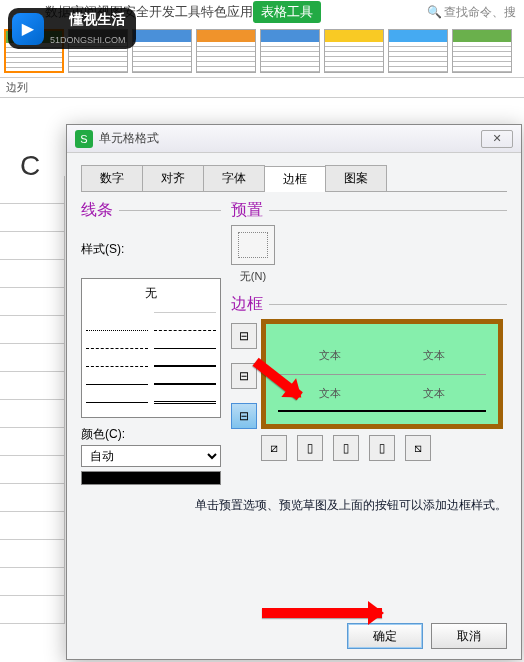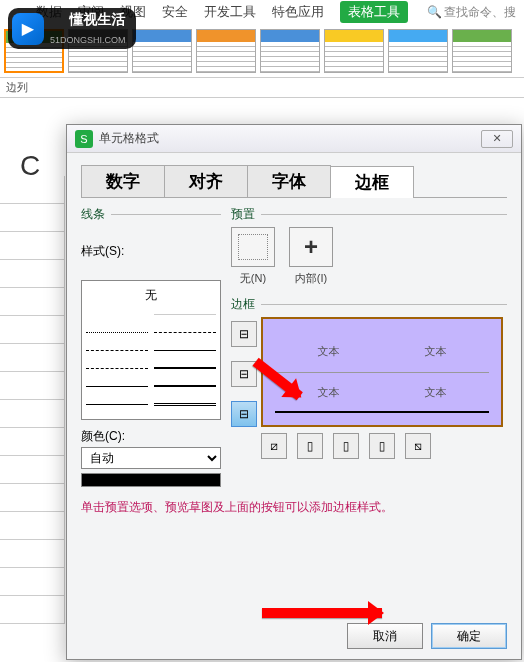--- a/index.html
+++ b/index.html
@@ -4,21 +4,21 @@
   <style>
     * { margin: 0; padding: 0; box-sizing: border-box; font-family: "Microsoft YaHei", sans-serif; }
     body { width: 524px; height: 662px; background: #fff; overflow: hidden; position: relative; }
     
     .watermark { position: absolute; top: 8px; left: 8px; z-index: 100; display: flex; align-items: center; background: rgba(0,0,0,0.85); border-radius: 10px; padding: 4px 10px 4px 4px; }
     .watermark-icon { width: 32px; height: 32px; background: linear-gradient(135deg, #1a8cff, #0066cc); border-radius: 8px; display: flex; align-items: center; justify-content: center; color: #fff; font-size: 16px; }
     .watermark-text { color: #fff; margin-left: 6px; }
     .watermark-text .t1 { font-size: 14px; font-weight: bold; line-height: 1; text-align: right; }
     .watermark-text .t2 { font-size: 9px; color: #aaa; line-height: 1; margin-top: 10px; }
     
-    .ribbon-tabs { height: 24px; padding-left: 36px; display: flex; gap: 16px; align-items: center; font-size: 13px; color: #444; }
+    .ribbon-tabs { height: 24px; padding-left: 45px; display: flex; gap: 0; align-items: center; font-size: 13px; color: #444; }
     .ribbon-tabs span { cursor: pointer; }
     .ribbon-tabs .active { background: #22aa44; color: #fff; padding: 2px 8px; border-radius: 3px; }
     .search-cmd { margin-left: auto; margin-right: 8px; color: #888; font-size: 12px; display: flex; align-items: center; gap: 2px; }
     
     .style-gallery { height: 54px; border-bottom: 1px solid #ccc; display: flex; align-items: center; gap: 4px; padding: 4px; overflow: hidden; }
     .tbl-style { width: 60px; height: 44px; border: 1px solid #aaa; display: flex; flex-direction: column; }
     .tbl-style .hdr { height: 12px; }
     .tbl-style .bdy { flex: 1; background-image: repeating-linear-gradient(to bottom, transparent, transparent 4px, #bbb 4px, #bbb 5px); }
     .ts-green .hdr { background: #6ab04c; } .ts-blue .hdr { background: #4a90d9; } .ts-orange .hdr { background: #f0932b; } .ts-gray .hdr { background: #888; } .ts-yellow .hdr { background: #f9ca24; } .ts-teal .hdr { background: #45aaf2; }
     .tbl-style.selected { border: 2px solid #ff8800; }
@@ -29,26 +29,26 @@
     .row-lines div { height: 28px; border-bottom: 1px solid #ccc; border-right: 1px solid #ccc; }
     
     .dialog { position: absolute; top: 124px; left: 66px; width: 456px; height: 536px; background: #f3f4f5; border: 1px solid #888; box-shadow: 0 4px 20px rgba(0,0,0,0.3); }
     .dialog-titlebar { height: 28px; background: linear-gradient(to bottom, #f8f8fb, #e8e8ef); border-bottom: 1px solid #ccc; display: flex; align-items: center; padding: 0 8px; }
     .dlg-icon { width: 18px; height: 18px; background: #22aa44; border-radius: 3px; display: flex; align-items: center; justify-content: center; color: #fff; font-size: 11px; }
     .dlg-title { margin-left: 6px; font-size: 12px; color: #444; }
     .dlg-close { margin-left: auto; width: 32px; height: 18px; border: 1px solid #aaa; border-radius: 2px; display: flex; align-items: center; justify-content: center; font-size: 11px; color: #555; cursor: pointer; }
     
     .dialog-body { padding: 12px 14px 10px; height: calc(100% - 28px); display: flex; flex-direction: column; }
     .tabstrip { display: flex; border-bottom: 1px solid #aaa; }
-    .tab { padding: 4px 24px; font-size: 17px; border: 1px solid #aaa; border-bottom: none; margin-right: -1px; background: #e8e8e8; cursor: pointer; font-weight: bold; }
+    .tab { padding: 4px 18px; font-size: 12px; border: 1px solid #aaa; border-bottom: none; margin-right: -1px; background: #e8e8e8; cursor: pointer; }
     .tab.active { background: #fff; position: relative; top: 1px; }
     
     .fieldset-row { display: flex; gap: 10px; margin-top: 8px; }
     .fs-lines { width: 140px; } .fs-presets { flex: 1; }
-    .fs-label { font-size: 12px; color: #14532d; margin-bottom: 4px; display: flex; align-items: center; }
+    .fs-label { font-size: 16px; color: #a21caf; margin-bottom: 4px; display: flex; align-items: center; }
     .fs-label::after { content: ""; flex: 1; height: 1px; background: #bbb; margin-left: 6px; }
     
     .style-list { border: 1px solid #888; background: #fff; height: 140px; overflow: hidden; padding: 4px; }
     .style-none { text-align: center; font-size: 12px; padding: 2px 0; margin-bottom: 2px; }
     .ls-row { display: flex; gap: 6px; margin-bottom: 6px; }
     .ls-cell { flex: 1; height: 12px; display: flex; align-items: center; }
     .l-solid { border-top: 1px solid #000; width: 100%; }
     .l-dash { border-top: 1px dashed #000; width: 100%; }
     .l-dot { border-top: 1px dotted #000; width: 100%; }
     .l-thick { border-top: 2px solid #000; width: 100%; }
@@ -65,30 +65,30 @@
     .pi-none::before { content: ""; width: 28px; height: 24px; border: 1px dotted #888; }
     .pi-outer::before { content: ""; width: 28px; height: 24px; border: 2px solid #333; }
     .pi-inner::before { content: "+"; font-size: 24px; color: #333; font-weight: bold; }
     .preset-lbl { font-size: 11px; color: #444; }
     
     .border-section { margin-top: 10px; }
     .border-grid { display: flex; gap: 4px; }
     .side-btns { display: flex; flex-direction: column; gap: 14px; padding-top: 4px; }
     .bbtn { width: 26px; height: 26px; border: 1px solid #999; background: #eee; display: flex; align-items: center; justify-content: center; font-size: 12px; cursor: pointer; }
     .bbtn.active { background: linear-gradient(to bottom, #b8dcf5, #7fc2ed); border-color: #4a90d9; }
-    .preview { flex: 1; height: 110px; border: 2px solid #a16207; background: #c4b5fd; position: relative; margin-right: 4px; }
+    .preview { flex: 1; height: 110px; border: 5px solid #a16207; background: #86efac; position: relative; margin-right: 4px; }
     .preview-inner { position: absolute; inset: 12px; }
     .pv-cell { position: absolute; font-size: 11px; color: #555; width: 50%; height: 50%; display: flex; align-items: center; justify-content: center; }
     .pv-tl { top: 0; left: 0; } .pv-tr { top: 0; right: 0; } .pv-bl { bottom: 0; left: 0; } .pv-br { bottom: 0; right: 0; }
     .pv-hline { position: absolute; left: 0; right: 0; top: 50%; border-top: 1px solid #999; }
     .pv-bottom { position: absolute; left: 0; right: 0; bottom: 0; border-top: 2px solid #000; }
     
     .bottom-btns { display: flex; gap: 10px; margin-top: 6px; margin-left: 30px; }
     
-    .hint { font-size: 12px; color: #be185d; margin-top: 12px; }
+    .hint { font-size: 12px; color: #0f172a; margin-top: 12px; text-align: right; }
     
     .arrow-red { position: absolute; pointer-events: none; }
     .arrow1 { top: 370px; left: 238px; width: 56px; height: 48px; transform: rotate(38deg); }
     .arrow2 { top: 608px; left: 262px; width: 120px; height: 22px; }
     .arrow-body { background: #ff0000; height: 10px; width: 100%; position: relative; box-shadow: 0 1px 1px rgba(0,0,0,0.3); }
     .arrow-body::after { content: ""; position: absolute; right: -14px; top: -7px; border: 12px solid transparent; border-left: 16px solid #ff0000; }
     
     .dialog-footer { margin-top: auto; display: flex; justify-content: flex-end; gap: 8px; padding-top: 8px; }
     .dlg-btn { width: 76px; height: 26px; border: 1px solid #888; background: linear-gradient(to bottom, #fefefe, #e4e4e4); font-size: 12px; cursor: pointer; }
     .dlg-btn.primary { border: 1px solid #5b9bd5; box-shadow: inset 0 0 0 1px #9fcdf2; }
@@ -179,20 +179,21 @@
     <div class="dlg-icon">S</div>
     <div class="dlg-title">单元格格式</div>
     <div class="dlg-close">✕</div>
   </div>
   <div class="dialog-body">
     <div class="tabstrip">
       <div class="tab">数字</div>
       <div class="tab">对齐</div>
       <div class="tab">字体</div>
       <div class="tab active">边框</div>
+      <div class="tab">图案</div>
     </div>
 
     <div class="fieldset-row">
       <div class="fs-lines">
         <div class="fs-label">线条</div>
         <div style="font-size:12px;margin:20px 0;">样式(S):</div>
         <div class="style-list">
           <div class="style-none">无</div>
           <div class="ls-row">
               <div class="ls-cell"></div>
@@ -247,24 +248,20 @@
         </select>
         <div class="color-swatch"></div>
       </div>
 
       <div class="fs-presets">
         <div class="fs-label">预置</div>
         <div class="preset-btns">
           <div class="preset-btn">
             <div class="preset-icon pi-none"></div>
             <div class="preset-lbl">无(N)</div>
-          </div>
-          <div class="preset-btn">
-            <div class="preset-icon pi-inner"></div>
-            <div class="preset-lbl">内部(I)</div>
           </div>
         </div>
 
         <div class="border-section">
           <div class="fs-label">边框</div>
           <div class="border-grid">
             <div class="side-btns">
               <div class="bbtn">⊟</div>
               <div class="bbtn">⊟</div>
               <div class="bbtn active">⊟</div>
@@ -287,22 +284,22 @@
             <div class="bbtn">▯</div>
             <div class="bbtn">⧅</div>
           </div>
         </div>
       </div>
     </div>
 
     <div class="hint">单击预置选项、预览草图及上面的按钮可以添加边框样式。</div>
 
     <div class="dialog-footer">
+      <button class="dlg-btn primary">确定</button>
       <button class="dlg-btn">取消</button>
-      <button class="dlg-btn primary">确定</button>
     </div>
   </div>
 </div>
 
 <div class="arrow-red arrow1">
     <div class="arrow-body"></div>
   </div>
 <div class="arrow-red arrow2">
     <div class="arrow-body"></div>
   </div>

